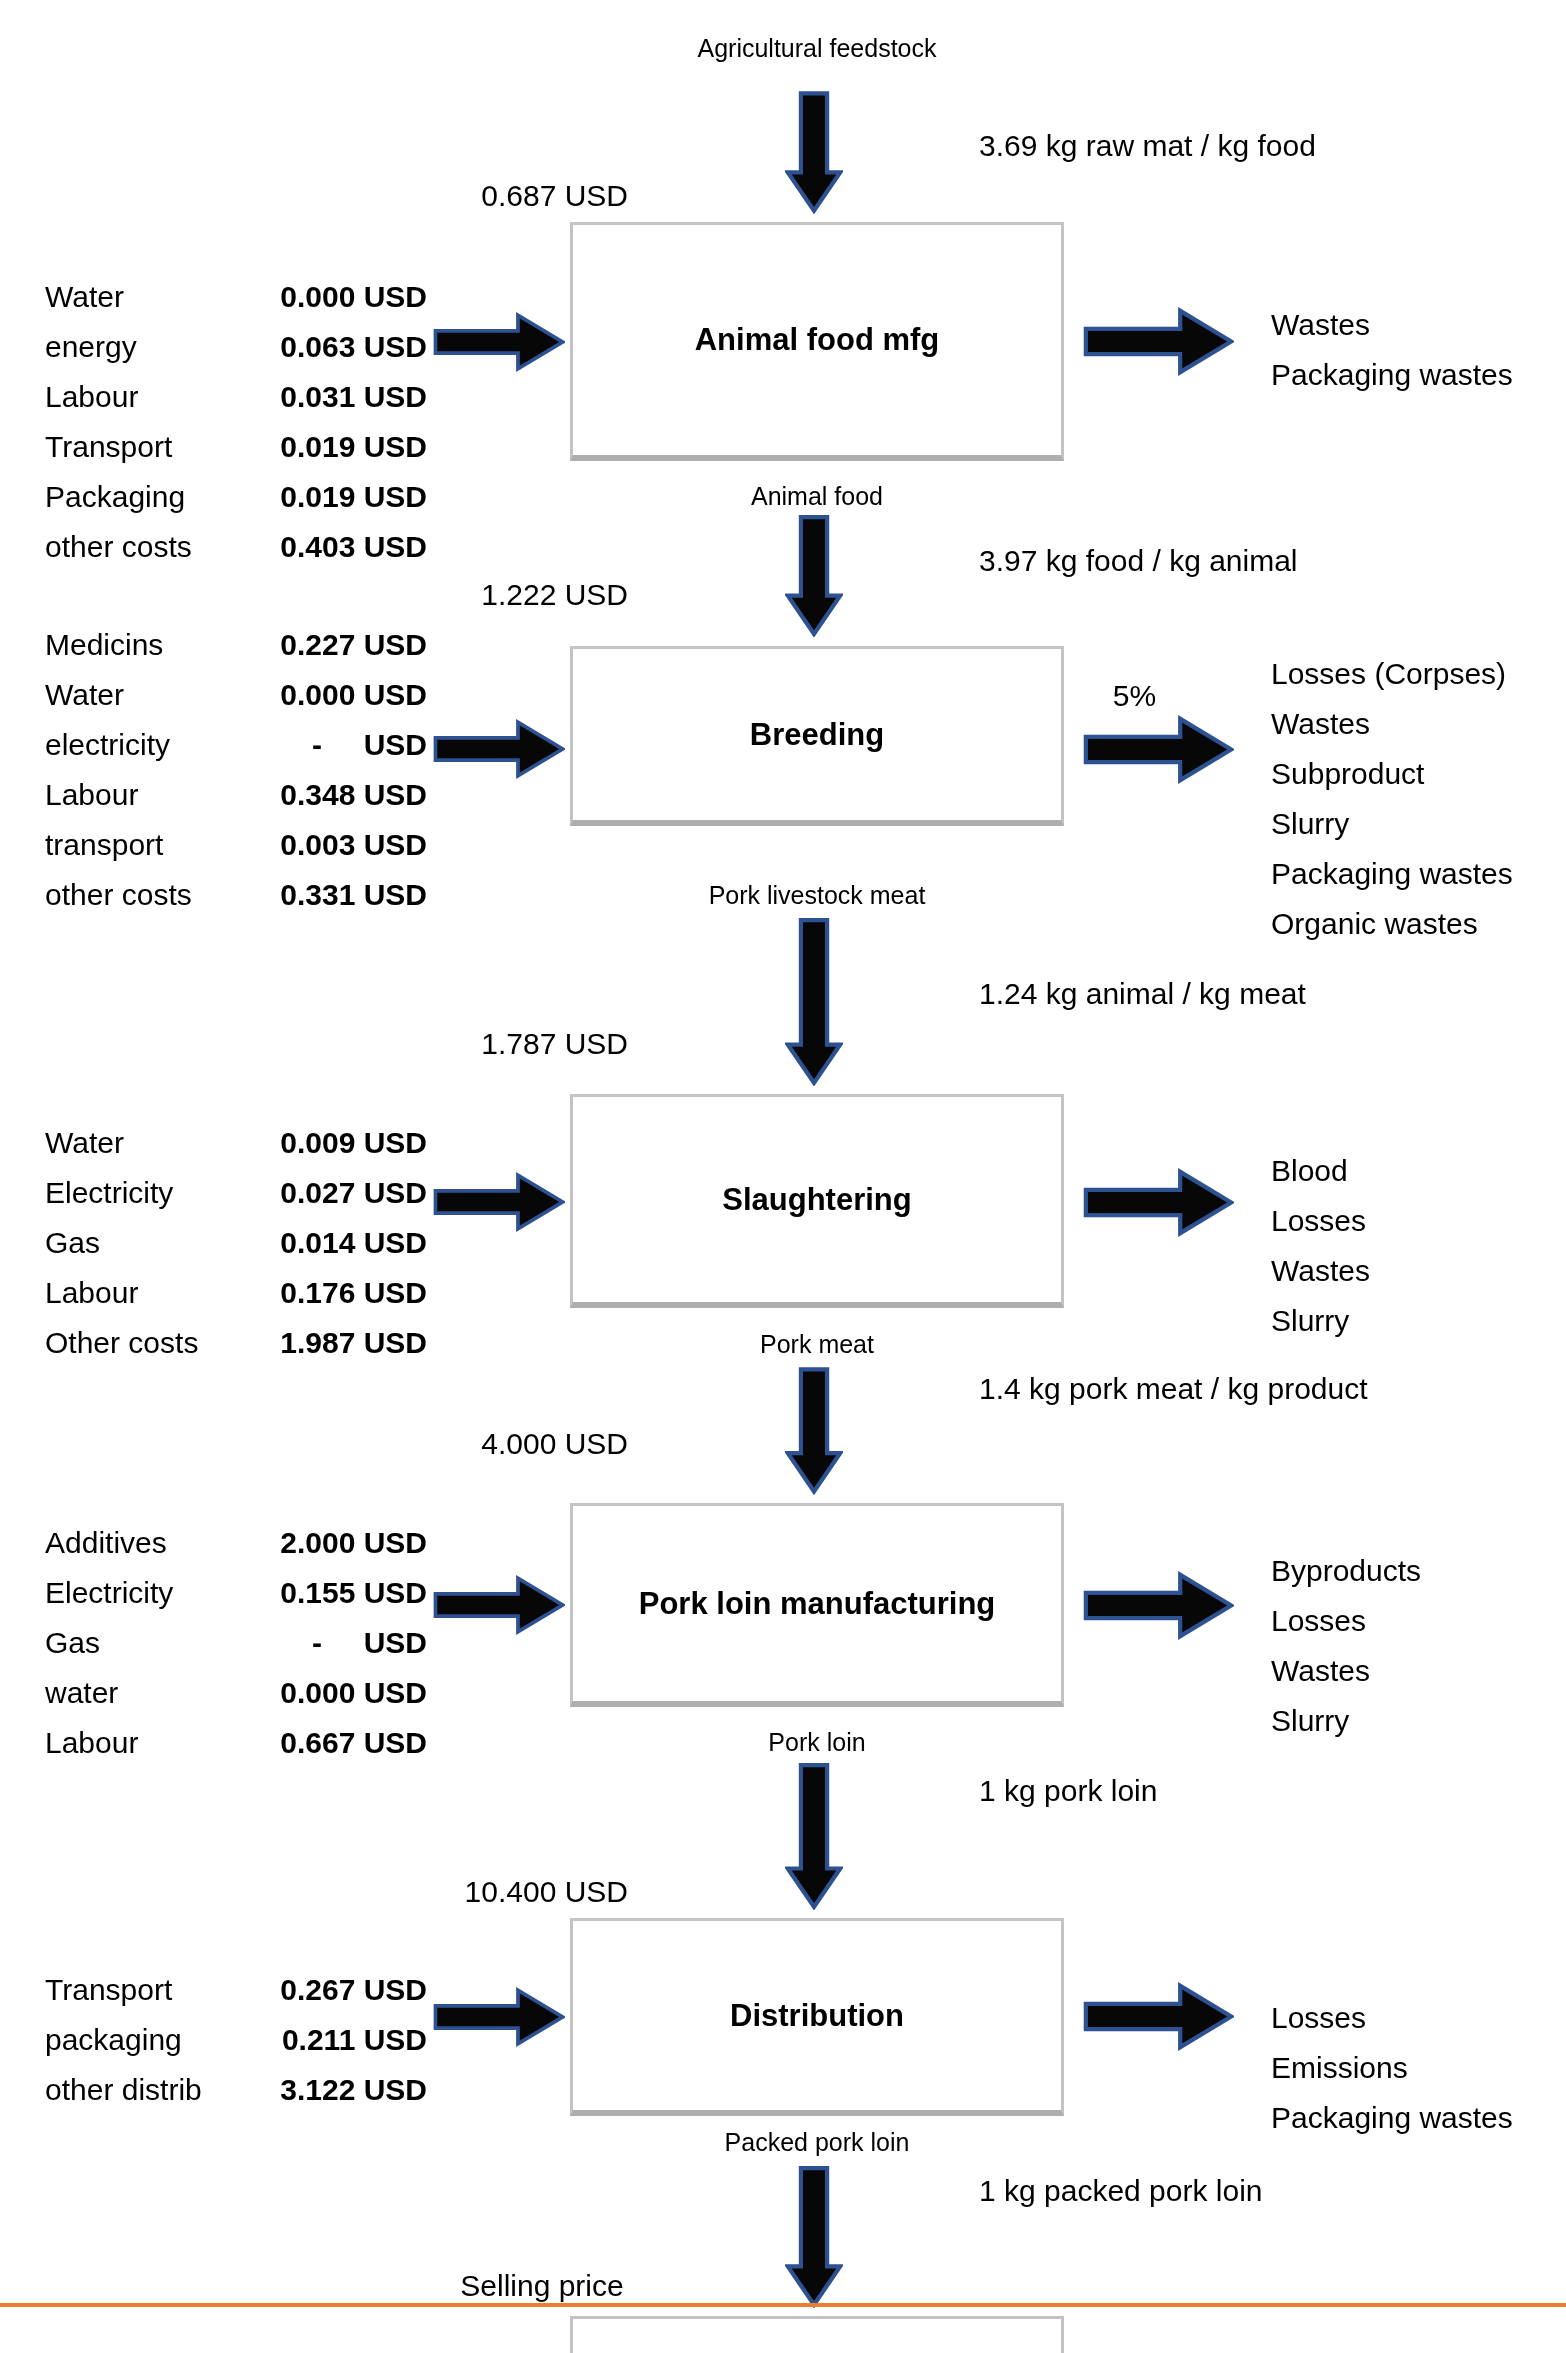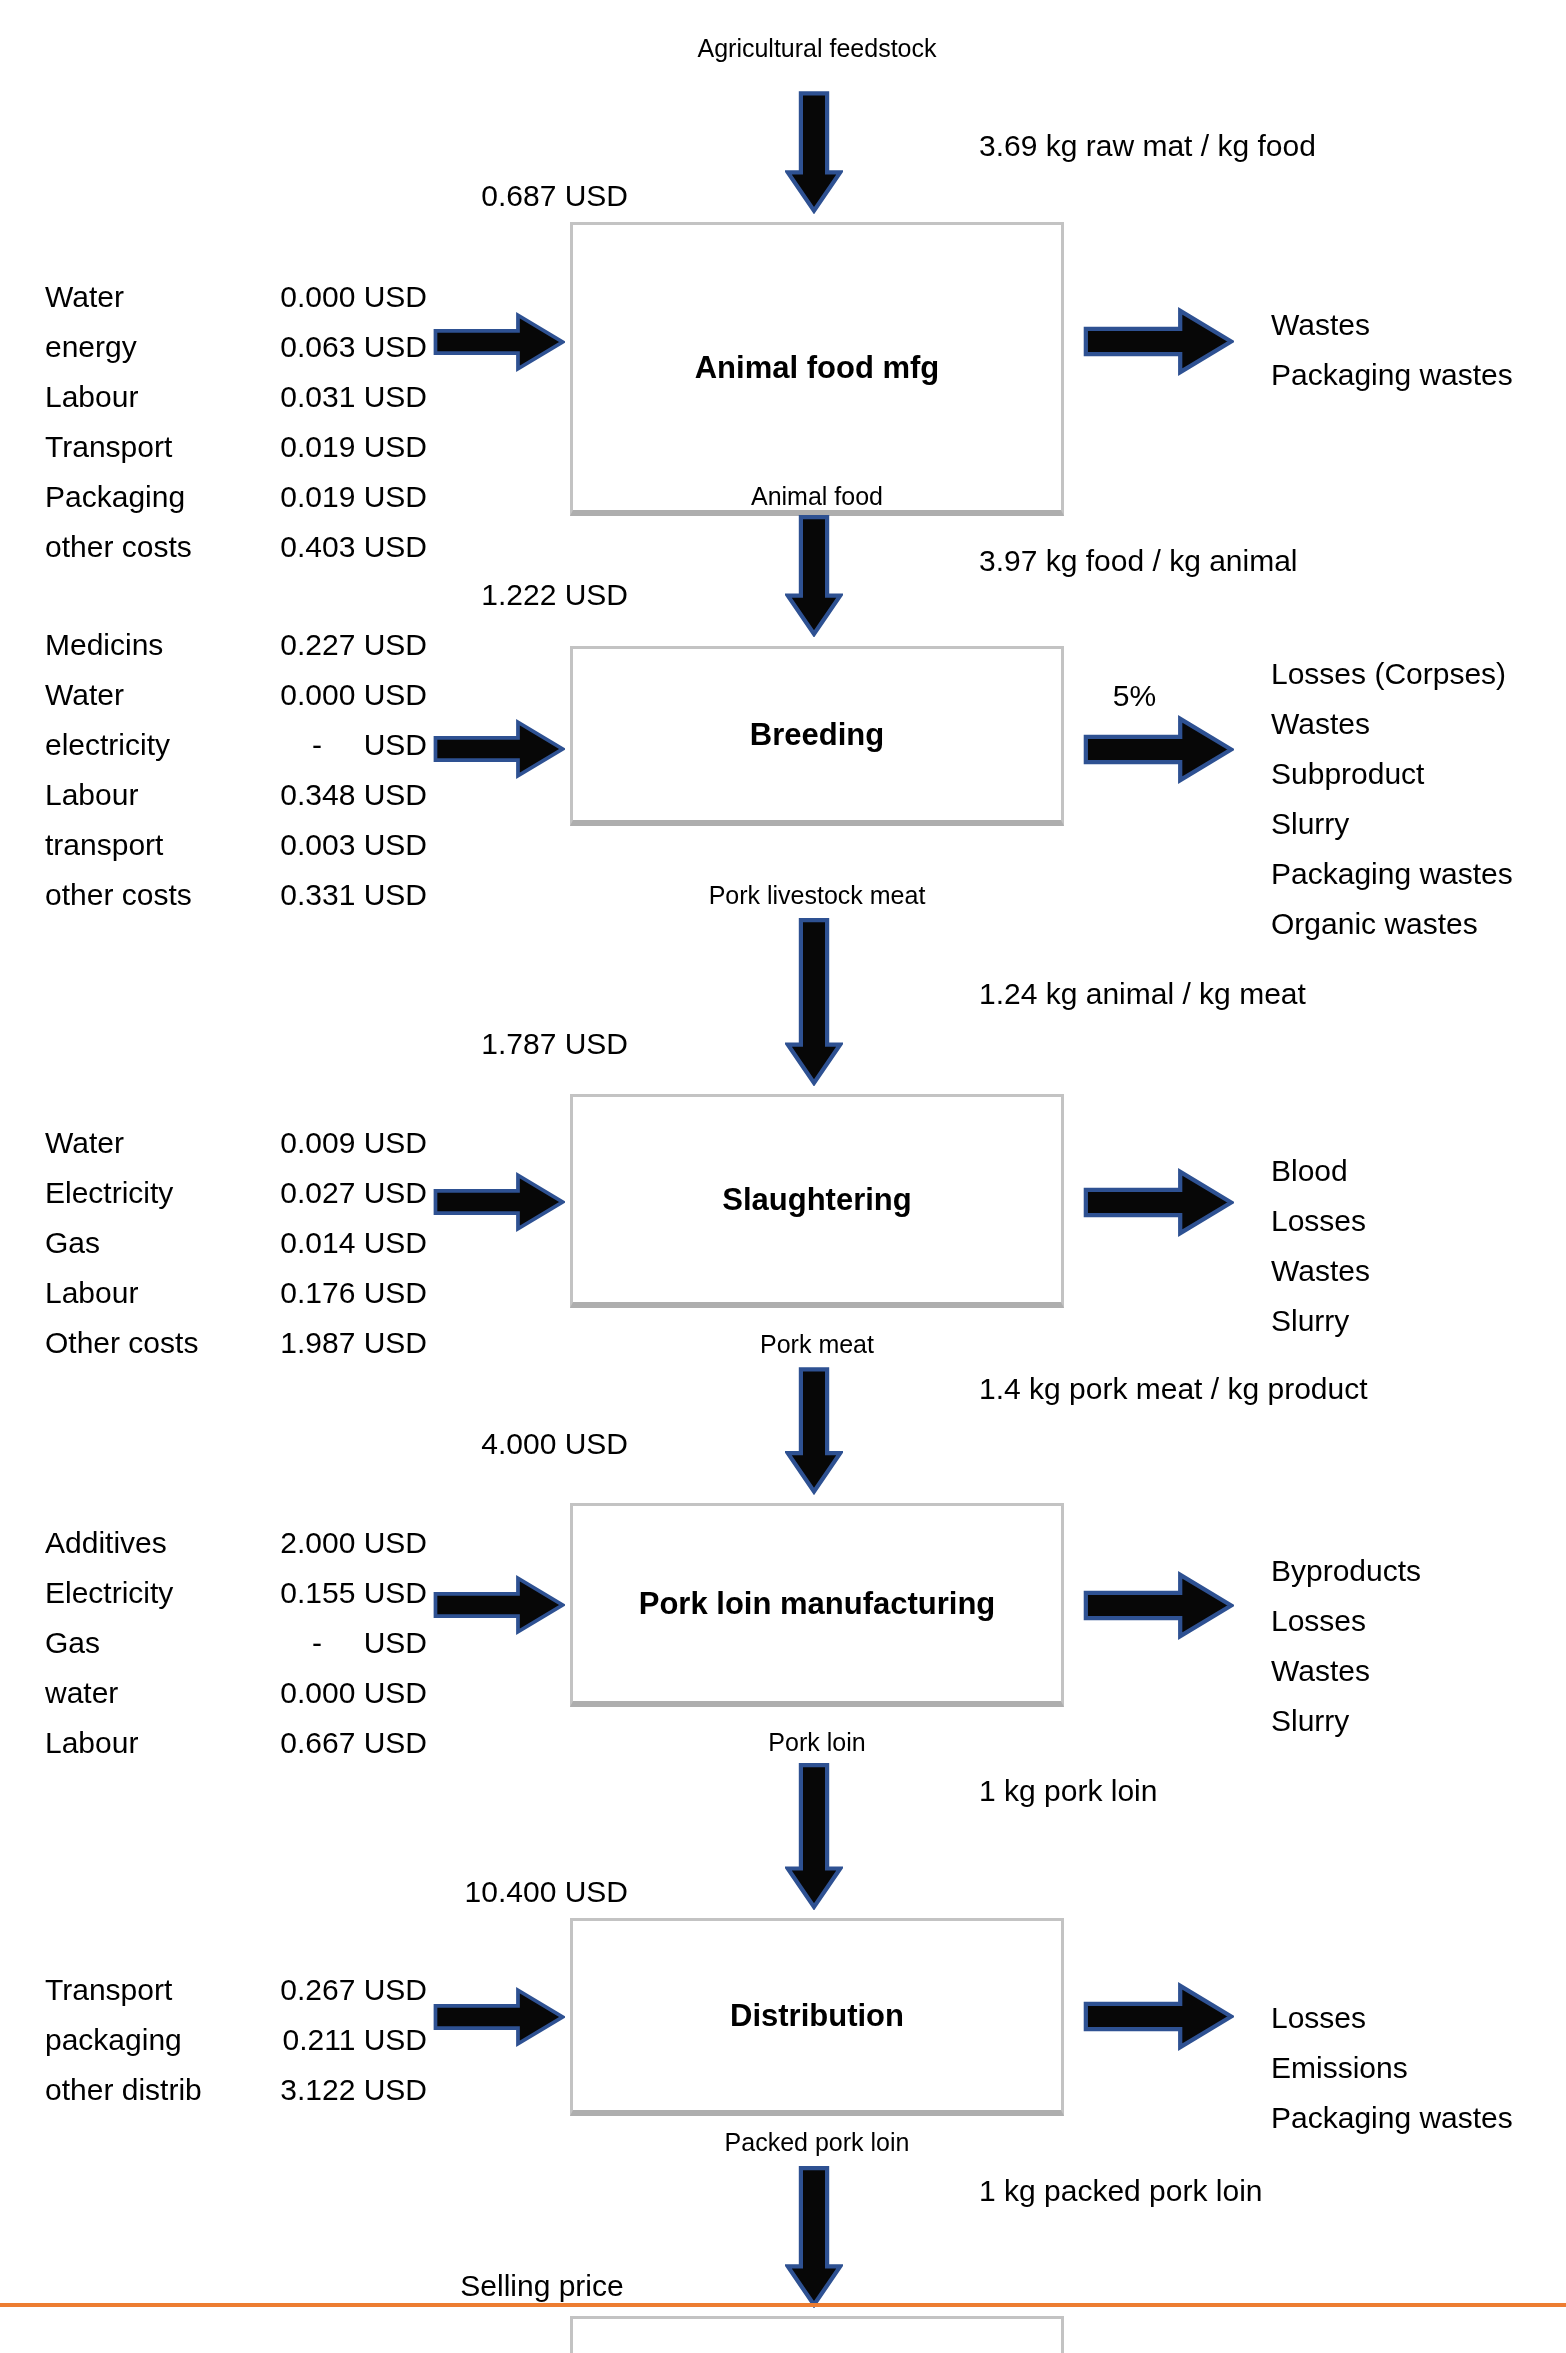--- a/index.html
+++ b/index.html
@@ -8,21 +8,21 @@
     overflow:hidden;font-family:"Liberation Sans",sans-serif;color:#000;
   }
   .box{
     position:absolute;left:570px;width:494px;box-sizing:border-box;
     border:3.3px solid #c3c3c3;border-bottom:6.1px solid #aeaeae;background:#fff;
     display:flex;align-items:center;justify-content:center;
     font-weight:bold;font-size:31px;white-space:nowrap;
   }
   .rows{position:absolute;left:45px;font-size:30px;line-height:50px;}
   .in-row{display:flex;width:382px;}
-  .in-row .val{margin-left:auto;text-align:right;white-space:pre;}
+  .in-row .val{margin-left:auto;text-align:right;white-space:pre;font-weight:bold;}
   .outs{position:absolute;left:1271px;font-size:30px;line-height:50px;white-space:nowrap;margin-top:28px;}
   .product{position:absolute;left:570px;width:494px;text-align:center;
     font-size:25px;line-height:50px;white-space:nowrap;}
   .conv{position:absolute;left:979px;font-size:30px;line-height:50px;white-space:nowrap;}
   .total{position:absolute;left:393px;width:235px;text-align:right;
     font-size:30px;line-height:50px;white-space:nowrap;}
   .note{position:absolute;left:1092px;width:85px;text-align:center;
     font-size:30px;line-height:50px;}
   .arrow{position:absolute;}
   .sellline{position:absolute;left:0;top:2303px;width:1567px;height:3.8px;background:#ed7d31;}
@@ -68,21 +68,21 @@
     <div class="in-row">
         <span>other costs</span>
         <span class="val">0.403 USD</span>
       </div>
   </div>
   <div class="arrow" style="left:433px;top:310px">
     <svg width="132" height="64" viewBox="0 0 320 150">
         <polygon points="6,48 206,48 206,10 314,75 206,140 206,102 6,102" fill="#070707" stroke="#2e5192" stroke-width="9"></polygon>
       </svg>
   </div>
-  <div class="box" style="top:222px;height:294px">
+  <div class="box" style="top:222px;height:239px">
       <span>Animal food mfg</span>
     </div>
   <div class="arrow" style="left:1083px;top:306px">
     <svg width="151" height="71" viewBox="0 0 320 150">
         <polygon points="6,48 206,48 206,10 314,75 206,140 206,102 6,102" fill="#070707" stroke="#2e5192" stroke-width="9"></polygon>
       </svg>
   </div>
   <div class="outs" style="top:272px">
     <div>Wastes</div>
     <div>Packaging wastes</div>

